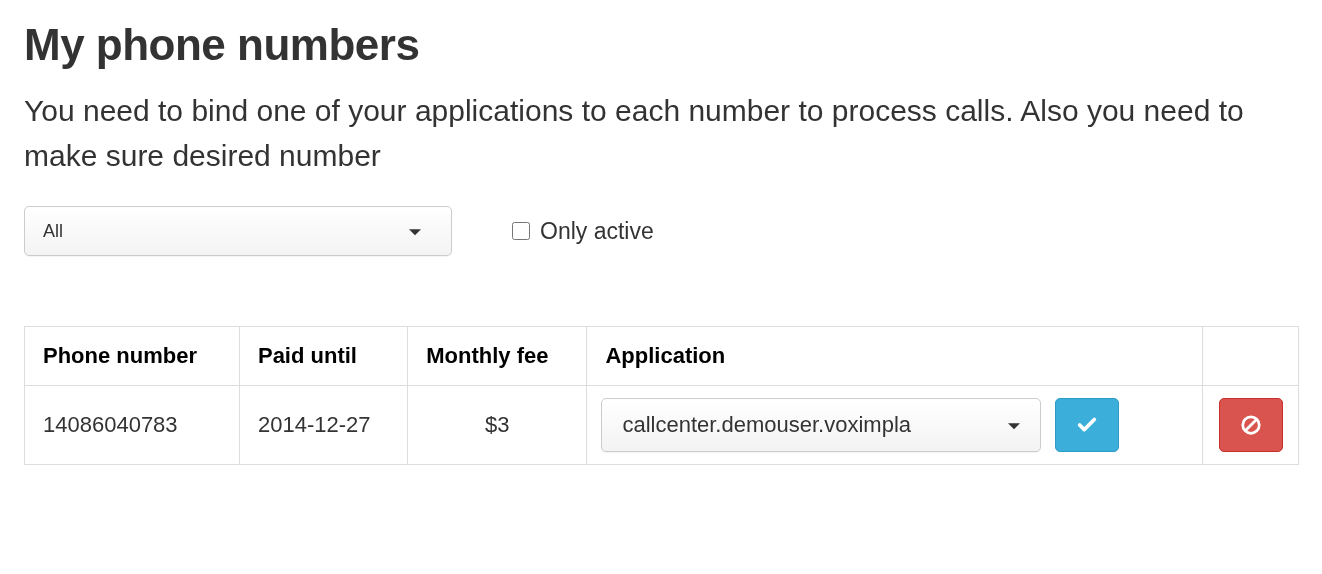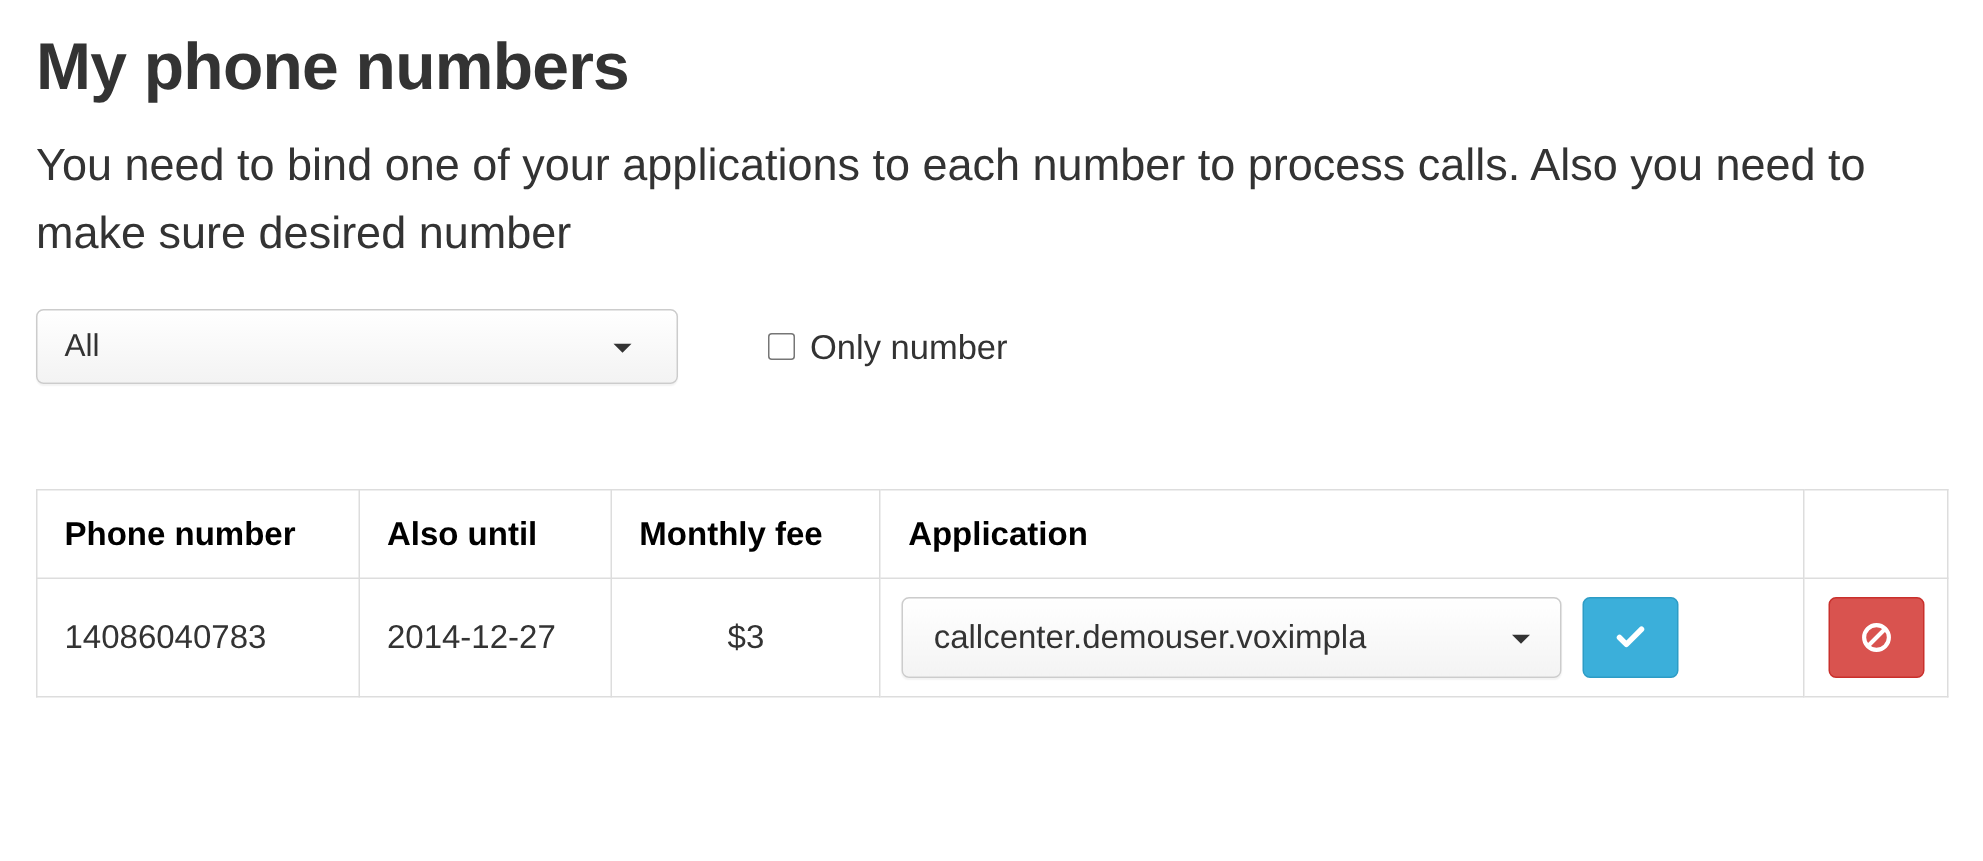--- a/index.html
+++ b/index.html
@@ -37,21 +37,21 @@
       position: relative;
       width: 428px;
       height: 50px;
       background: linear-gradient(to bottom, #ffffff, #f3f3f3);
       border: 1px solid #ccc;
       border-radius: 5px;
       display: flex;
       align-items: center;
       padding: 0 18px;
       cursor: pointer;
-      font-size: 21px;
+      font-size: 18px;
       color: #333;
       box-shadow: inset 0 1px 0 rgba(255,255,255,0.8), 0 1px 1px rgba(0,0,0,0.05);
     }
     .dropdown .caret {
       position: absolute;
       right: 30px;
       top: 50%;
       transform: translateY(-30%);
       width: 0;
       height: 0;
@@ -171,29 +171,29 @@
 
 <p class="description">You need to bind one of your applications to each number to process calls. Also you need to make sure desired number</p>
 
 <div class="filters">
   <div class="dropdown">
     <span>All</span>
     <span class="caret"></span>
   </div>
   <label class="checkbox-wrap">
     <input type="checkbox" style="">
-    <span>Only number</span>
+    <span>Only active</span>
   </label>
 </div>
 
 <table>
   <thead>
     <tr>
       <th>Phone number</th>
-      <th>Also until</th>
+      <th>Paid until</th>
       <th>Monthly fee</th>
       <th>Application</th>
       <th></th>
     </tr>
   </thead>
   <tbody>
     <tr>
       <td>14086040783</td>
       <td>2014-12-27</td>
       <td class="col-fee">$3</td>

